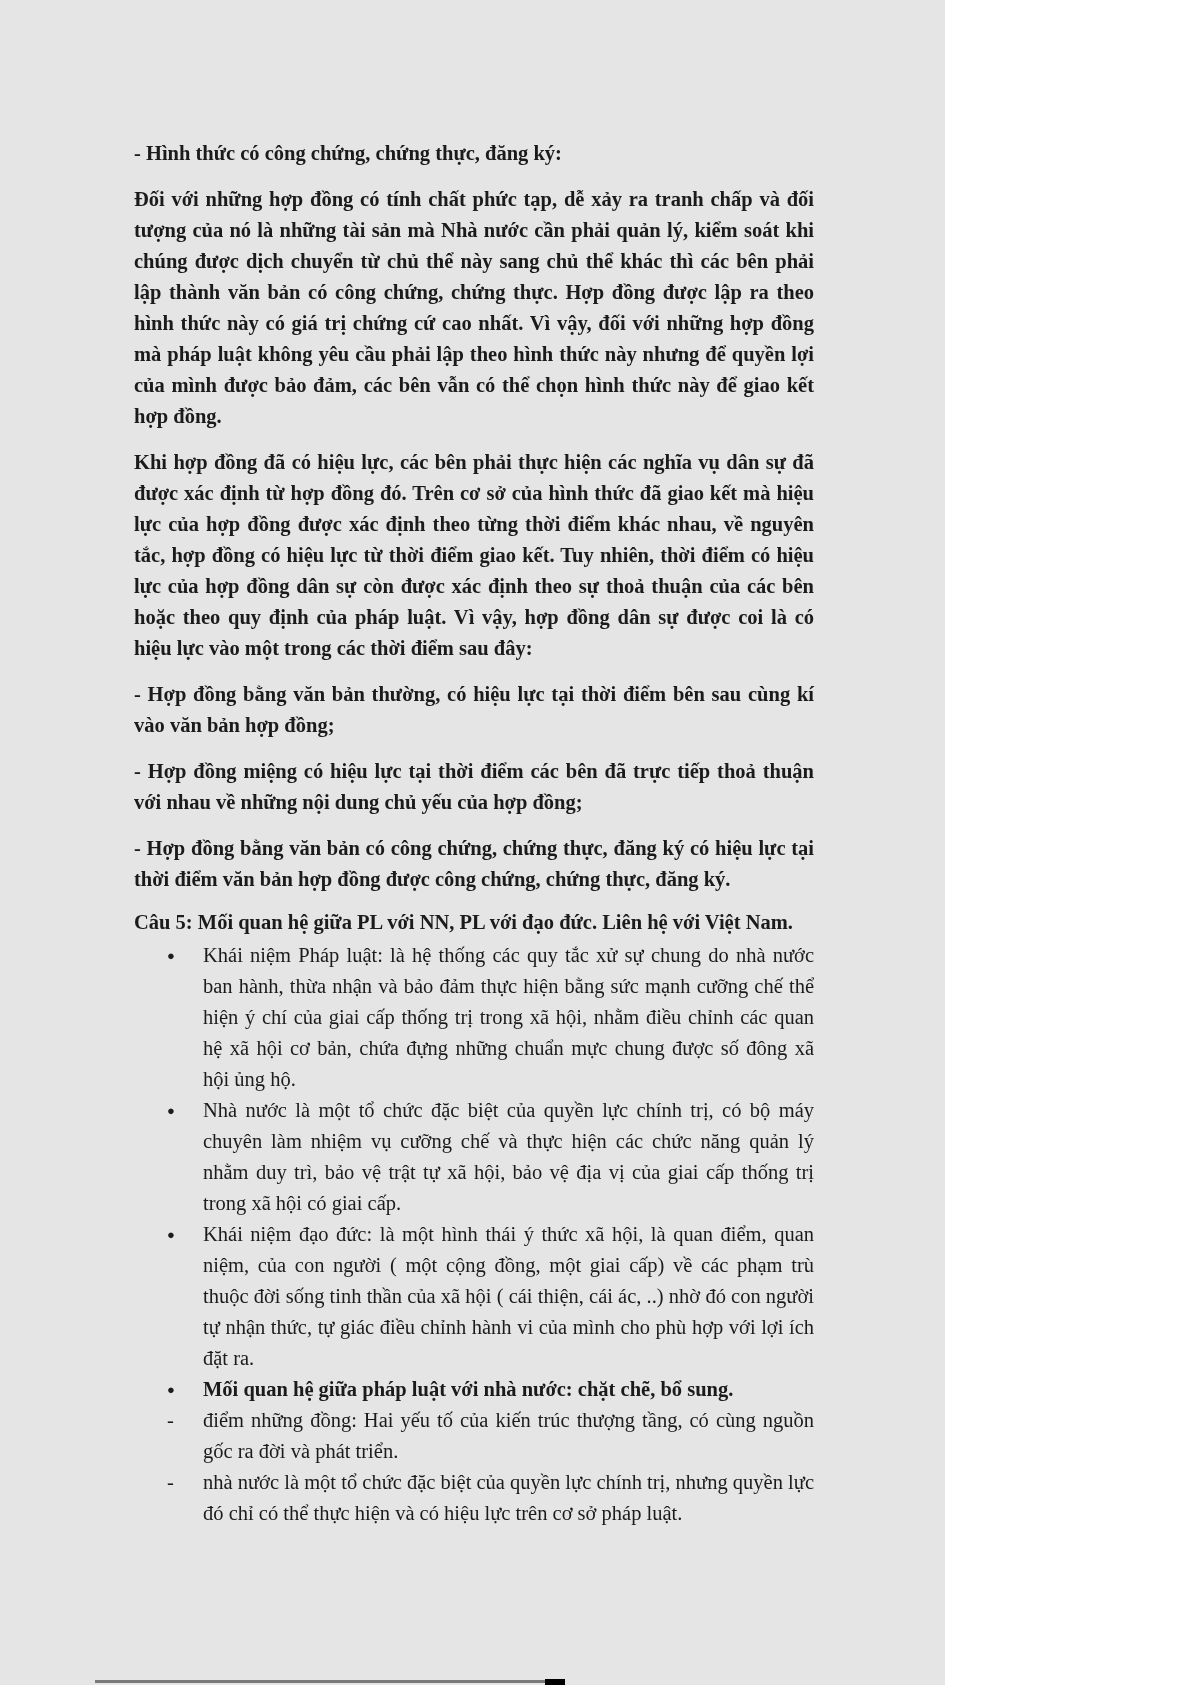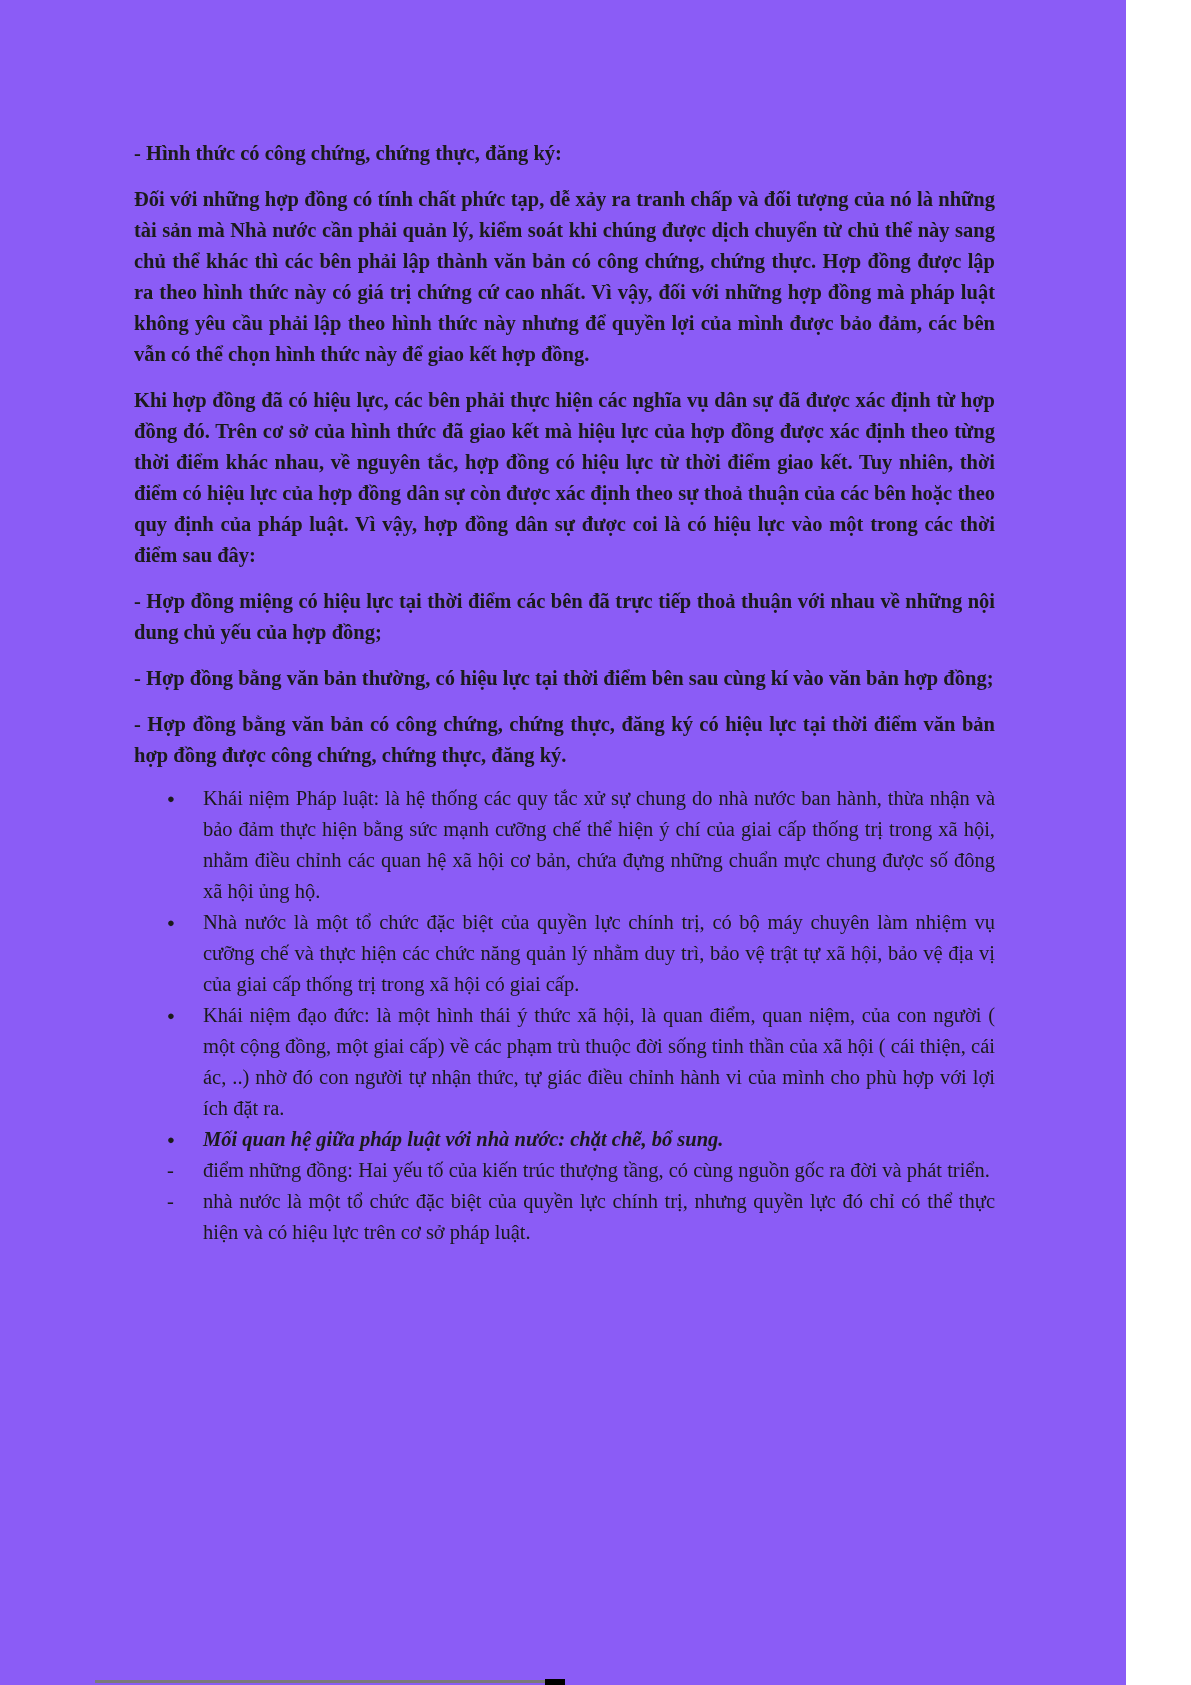--- a/index.html
+++ b/index.html
@@ -2,25 +2,25 @@
 <html><head>
 <meta charset="utf-8">
 <style>
   html, body {
     margin: 0;
     padding: 0;
     background: #ffffff;
   }
   .page {
     position: relative;
-    width: 1126px;
+    width: 945px;
     height: 1685px;
     box-sizing: border-box;
     padding: 138px 131px 0 134px;
-    background: #8b5cf6;
+    background: #e5e5e5;
     font-family: "Liberation Serif", "DejaVu Serif", serif;
     color: #1b1b1b;
     overflow: hidden;
   }
   .doc p, .doc h3, .doc .li-text {
     font-size: 20.5px;
     line-height: 31px;
     font-weight: normal;
   }
   .doc h3 {
@@ -53,21 +53,20 @@
   .li .marker.bullet-glyph {
     font-size: 13px;
     line-height: 31px;
   }
   .li .li-text {
     flex: 1 1 auto;
     text-align: justify;
   }
   .li .li-text.bold {
     font-weight: bold;
-    font-style: italic;
   }
   .bottom-line {
     position: absolute;
     left: 95px;
     bottom: 2px;
     width: 450px;
     height: 3px;
     background: #7a7a7a;
   }
   .bottom-line-cap {
@@ -85,26 +84,27 @@
 <div class="page">
   <div class="doc">
 
     <h3>- Hình thức có công chứng, chứng thực, đăng ký:</h3>
 
     <p>Đối với những hợp đồng có tính chất phức tạp, dễ xảy ra tranh chấp và đối tượng của nó là những tài sản mà Nhà nước cần phải quản lý, kiểm soát khi chúng được dịch chuyển từ chủ thể này sang chủ thể khác thì các bên phải lập thành văn bản có công chứng, chứng thực. Hợp đồng được lập ra theo hình thức này có giá trị chứng cứ cao nhất. Vì vậy, đối với những hợp đồng mà pháp luật không yêu cầu phải lập theo hình thức này nhưng để quyền lợi của mình được bảo đảm, các bên vẫn có thể chọn hình thức này để giao kết hợp đồng.</p>
 
 
     <p>Khi hợp đồng đã có hiệu lực, các bên phải thực hiện các nghĩa vụ dân sự đã được xác định từ hợp đồng đó. Trên cơ sở của hình thức đã giao kết mà hiệu lực của hợp đồng được xác định theo từng thời điểm khác nhau, về nguyên tắc, hợp đồng có hiệu lực từ thời điểm giao kết. Tuy nhiên, thời điểm có hiệu lực của hợp đồng dân sự còn được xác định theo sự thoả thuận của các bên hoặc theo quy định của pháp luật. Vì vậy, hợp đồng dân sự được coi là có hiệu lực vào một trong các thời điểm sau đây:</p>
 
+    <p>- Hợp đồng bằng văn bản thường, có hiệu lực tại thời điểm bên sau cùng kí vào văn bản hợp đồng;</p>
+
     <p>- Hợp đồng miệng có hiệu lực tại thời điểm các bên đã trực tiếp thoả thuận với nhau về những nội dung chủ yếu của hợp đồng;</p>
-
-    <p>- Hợp đồng bằng văn bản thường, có hiệu lực tại thời điểm bên sau cùng kí vào văn bản hợp đồng;</p>
 
     <p class="tight-after">- Hợp đồng bằng văn bản có công chứng, chứng thực, đăng ký có hiệu lực tại thời điểm văn bản hợp đồng được công chứng, chứng thực, đăng ký.</p>
 
+    <h3 class="tight">Câu 5: Mối quan hệ giữa PL với NN, PL với đạo đức. Liên hệ với Việt Nam.</h3>
 
     <div class="li">
       <span class="marker bullet-glyph">●</span>
       <div class="li-text">Khái niệm Pháp luật: là hệ thống các quy tắc xử sự chung do nhà nước ban hành, thừa nhận và bảo đảm thực hiện bằng sức mạnh cưỡng chế  thể hiện ý chí của giai cấp thống trị trong xã hội, nhằm điều chỉnh các quan hệ xã hội cơ bản, chứa đựng những chuẩn mực chung được số đông xã hội ủng hộ.</div>
     </div>
 
     <div class="li">
       <span class="marker bullet-glyph">●</span>
       <div class="li-text">Nhà nước là một tổ chức đặc biệt của quyền lực chính trị, có bộ máy chuyên làm nhiệm vụ cưỡng chế và thực hiện các chức năng quản lý nhằm duy trì, bảo vệ trật tự xã hội, bảo vệ địa vị của giai cấp thống trị trong xã hội có giai cấp.</div>
     </div>

